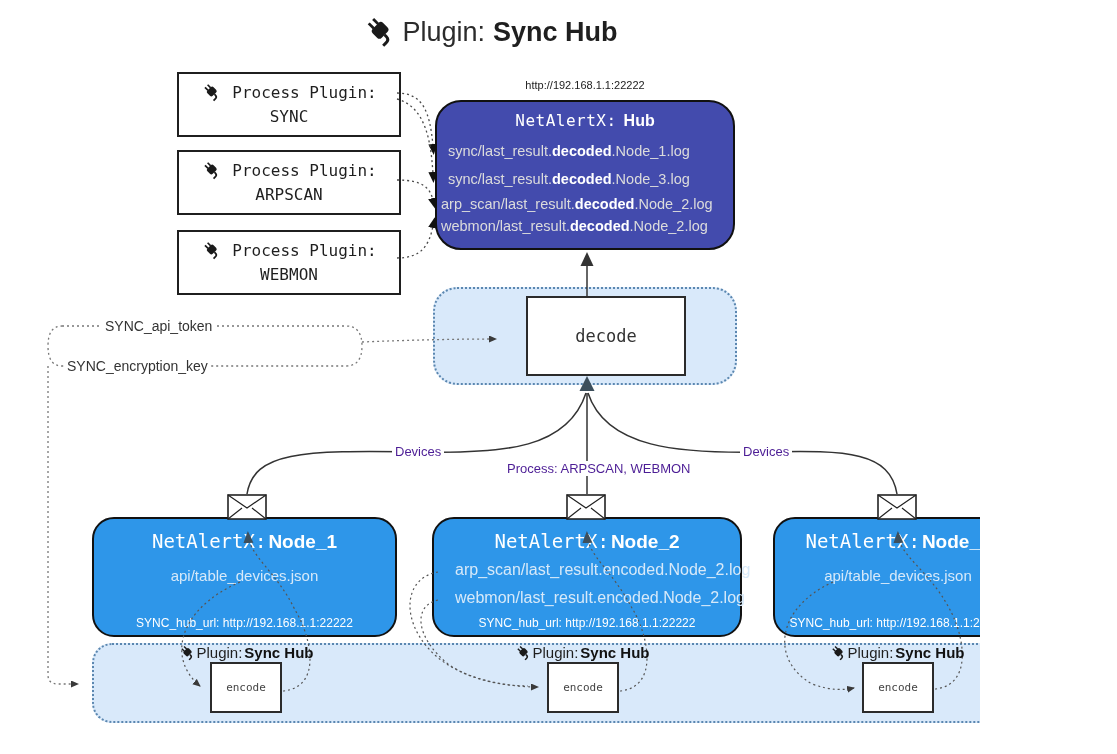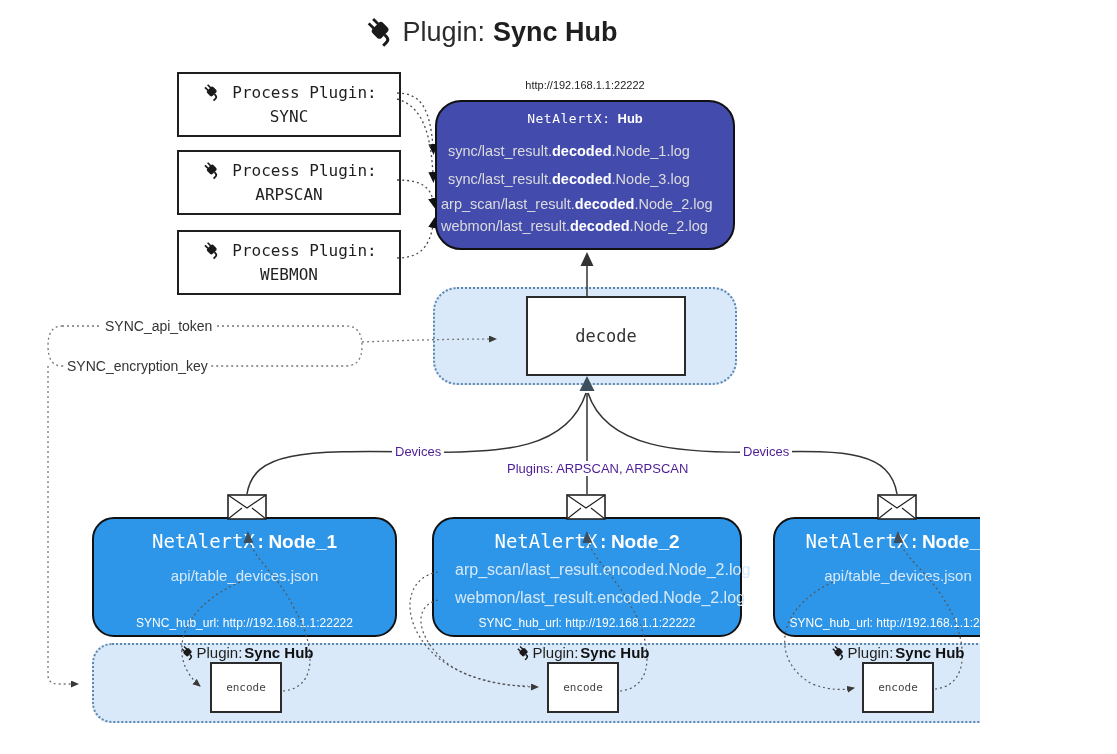--- a/index.html
+++ b/index.html
@@ -16,21 +16,21 @@
   
   .pbox{left:177px;width:220px;height:61px;background:#fff;border:2px solid #1f1f1f;
         display:flex;flex-direction:column;justify-content:center;align-items:center;
         font-family:"DejaVu Sans Mono",monospace;font-size:16px;color:#1f1f1f;line-height:1.45;}
   .pbox-l1{display:flex;align-items:center;gap:12px;}
 
   
   #hub-url{left:435px;width:300px;top:79px;text-align:center;font-size:11px;color:#222;}
   #hub{left:435px;top:100px;width:300px;height:150px;border-radius:26px;
        background:var(--hub-fill,#434bad);border:2px solid #111;box-sizing:border-box;}
-  #hub-title{position:absolute;top:9px;left:0;right:0;text-align:center;font-size:13px;color:#fff;}
+  #hub-title{position:absolute;top:9px;left:0;right:0;text-align:center;font-size:16px;color:#fff;}
   #hub-title .mono{letter-spacing:0.5px;}
   #hub-title b{font-family:"Liberation Sans",sans-serif;margin-left:7px;}
   .hub-line{position:absolute;left:11px;right:2px;height:22px;white-space:nowrap;
             font-size:14.5px;color:var(--hub-text,#dcdcdc);}
   .hub-line b{color:#fff;}
 
   
   #decode-band{left:433px;top:287px;width:304px;height:98px;border-radius:24px;
                background:var(--band-fill,#d9e9fa);border:2px dotted var(--band-border,#5b87b0);box-sizing:border-box;}
   #decode-box{left:505px;top:296px;width:160px;height:80px;background:#fff;border:2px solid #2b2b2b;
@@ -199,21 +199,21 @@
 
   <div id="decode-band" class="abs box-layer"></div>
   <div id="decode-box" class="abs box-layer">
     <span>decode</span>
   </div>
 
   <div class="secret-label abs" style="left:102px;top:318px">SYNC_api_token</div>
   <div class="secret-label abs" style="left:64px;top:358px">SYNC_encryption_key</div>
 
   <div class="edge-label abs" style="left:392px;top:444px">Devices</div>
-  <div class="edge-label abs" style="left:504px;top:461px">Plugins: ARPSCAN, ARPSCAN</div>
+  <div class="edge-label abs" style="left:504px;top:461px">Process: ARPSCAN, WEBMON</div>
   <div class="edge-label abs" style="left:740px;top:444px">Devices</div>
 
   <div class="node abs box-layer" style="left:92px;width:305px">
     <div class="node-title">
       <span class="mono">NetAlertX:</span><b>Node_1</b>
     </div>
     <div class="node-line center" style="top:48px">api/table_devices.json</div>
     <div class="node-footer">SYNC_hub_url: http://192.168.1.1:22222</div>
   </div>
 

